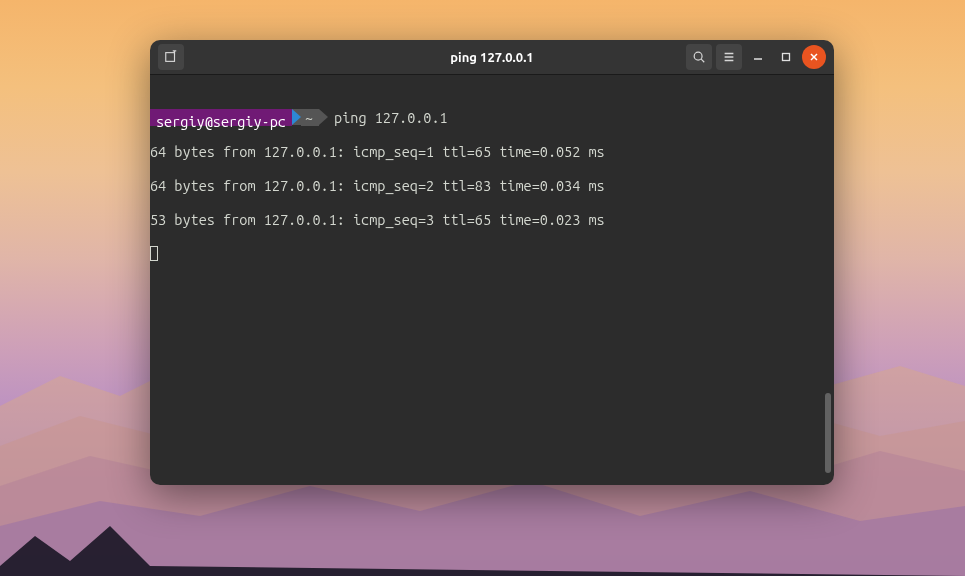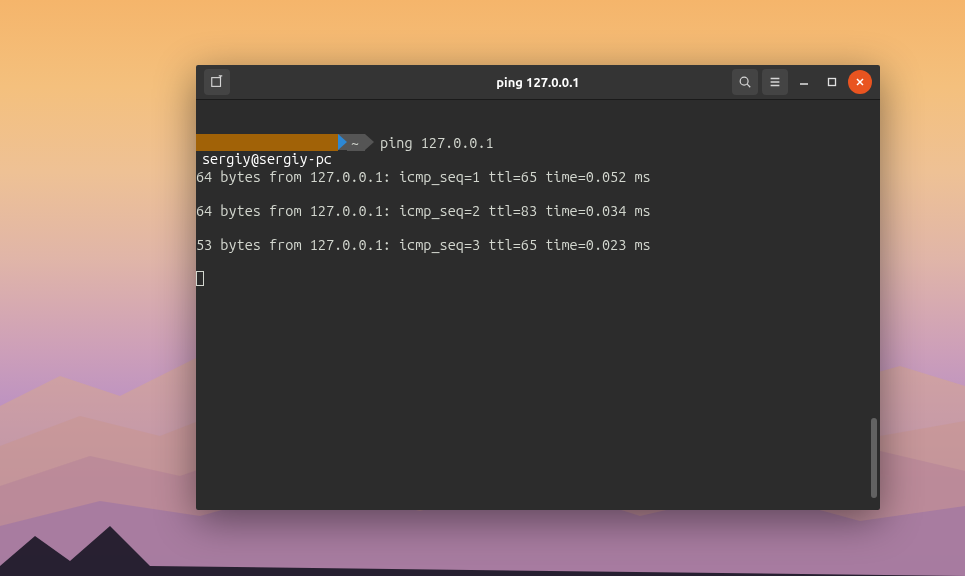--- a/index.html
+++ b/index.html
@@ -39,29 +39,28 @@
     }
     .mountain1 { fill: #d8a88a; opacity: 0.5; }
     .mountain2 { fill: #c9968f; opacity: 0.55; }
     .mountain3 { fill: #b5849a; opacity: 0.6; }
     .mountain4 { fill: #9e75a5; opacity: 0.65; }
     .mountain5 { fill: #1a1625; opacity: 0.9; }
 
     .terminal-window {
       position: absolute;
       left: 150px;
-      top: 65px;
+      top: 40px;
       width: 684px;
       height: 445px;
-      border-radius: 2px;
+      border-radius: 10px;
       overflow: hidden;
       box-shadow: 0 10px 40px rgba(0,0,0,0.45);
       display: flex;
       flex-direction: column;
-      margin-left: 46px;
     }
     .titlebar {
       height: 35px;
       background: #343434;
       display: flex;
       align-items: center;
       padding: 0 8px;
       position: relative;
       border-bottom: 1px solid #1a1a1a;
     }
@@ -123,23 +122,23 @@
       white-space: pre;
       position: relative;
       font-family: 'Ubuntu Mono', 'DejaVu Sans Mono', monospace;
     }
     .prompt-line {
       display: flex;
       align-items: stretch;
       height: 17px;
     }
     .prompt-user {
-      background: #a16207;
+      background: #701a75;
       color: #ffffff;
-      padding: 16px 6px 0 6px;
+      padding: 4px 6px 0 6px;
     }
     .prompt-arrow1 {
       width: 0;
       height: 0;
       border-top: 8.5px solid transparent;
       border-bottom: 8.5px solid transparent;
       border-left: 9px solid #2d88d4;
       background: #555555;
     }
     .prompt-path {

